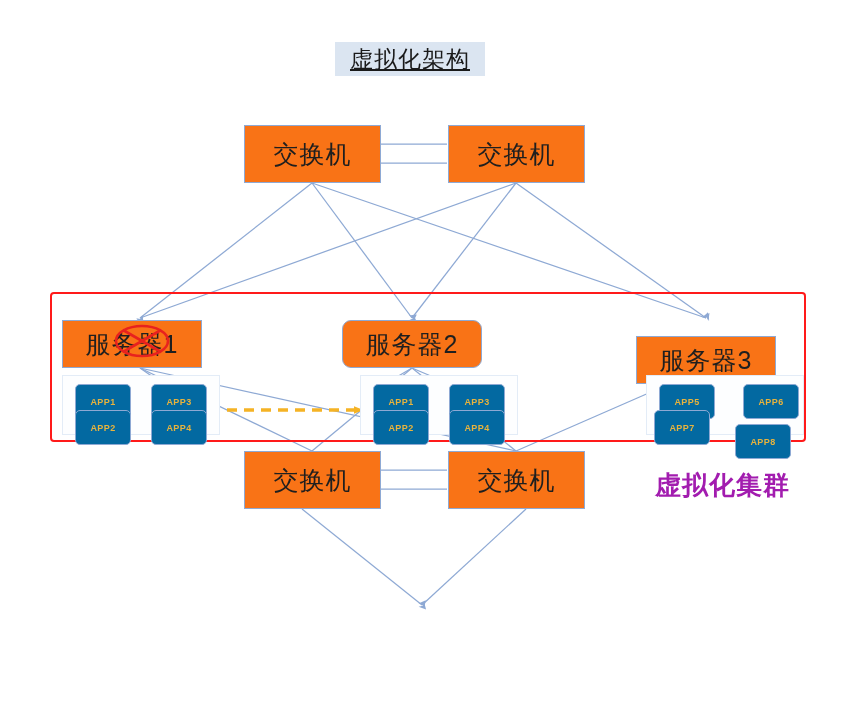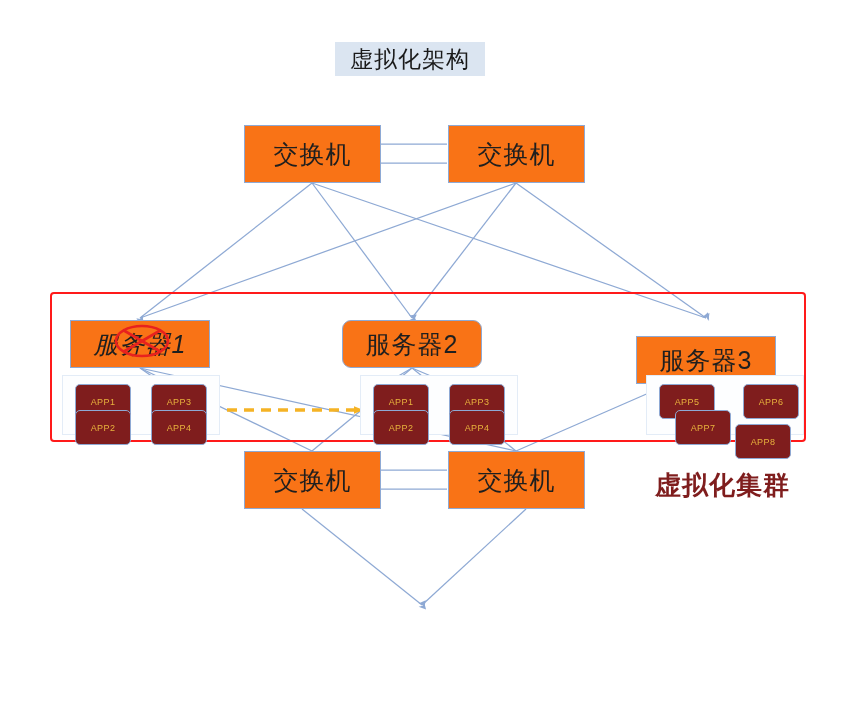--- a/index.html
+++ b/index.html
@@ -18,20 +18,21 @@
   
   .title-chip{
     position:absolute;
     left:335px;top:42px;
     width:150px;height:34px;
     background:#dbe5f1;
     display:flex;align-items:center;justify-content:center;
     font-size:23px;color:#1a1a1a;
     letter-spacing:1px;
     white-space:nowrap;
+    text-decoration:underline;
   }
 
   
   .node{
     position:absolute;
     background:#f97316;
     border:1.6px solid #8ea9d4;
     display:flex;align-items:center;justify-content:center;
     font-size:25px;color:#1f1f1f;
     white-space:nowrap;
@@ -51,43 +52,43 @@
     position:absolute;
     border:1px solid #e3ecf7;
     background:#fdfeff;
     box-sizing:border-box;
   }
   .appbox{
     position:absolute;
     width:56px;height:35px;
     border:1.3px solid #8ea9d4;
     border-radius:5px;
-    background:#7f1d1d;
+    background:#0369a1;
     display:flex;align-items:center;justify-content:center;
-    font-size:9px;font-weight:normal;
+    font-size:9px;font-weight:bold;
     color:#e8b33d;
     letter-spacing:.4px;
     box-sizing:border-box;
   }
 
   
   .cluster-frame{
     position:absolute;
     left:50px;top:292px;
     width:756px;height:150px;
     border:2.2px solid #ff1a1a;
     border-radius:4px;
     box-sizing:border-box;
     background:transparent;
   }
   .cluster-label{
     position:absolute;
     left:655px;top:468px;
     font-size:26px;font-weight:bold;
-    color:#7f1d1d;
+    color:#a21caf;
     white-space:nowrap;
     letter-spacing:1px;
   }
 
   
   .fail-mark{position:absolute;left:112px;top:321px;width:60px;height:40px;}
 </style>
 </head>
 <body>
 
@@ -140,21 +141,21 @@
     <line x1="210" y1="410" x2="363" y2="410" stroke="#f5b325" stroke-width="3.4" stroke-dasharray="10 7" marker-end="url(#arrOrange)"></line>
   </svg>
 
   <div class="title-chip">虚拟化架构</div>
 
   <div class="node sw" style="left:244px;top:125px;">交换机</div>
   <div class="node sw" style="left:448px;top:125px;">交换机</div>
 
   <div class="cluster-frame"></div>
 
-  <div class="node srv" style="left:70px;top:320px;font-style:italic;">服务器1</div>
+  <div class="node srv" style="left:62px;top:320px;">服务器1</div>
   <svg class="fail-mark" viewBox="0 0 60 40" xmlns="http://www.w3.org/2000/svg">
     <ellipse cx="30" cy="20" rx="26" ry="15" fill="none" stroke="#e8221e" stroke-width="2.6"></ellipse>
     <line x1="11" y1="9" x2="49" y2="31" stroke="#e8221e" stroke-width="2.6"></line>
     <line x1="49" y1="9" x2="11" y2="31" stroke="#e8221e" stroke-width="2.6"></line>
   </svg>
   <div class="apptray" style="left:62px;top:375px;width:158px;height:60px;">
     <div class="appbox" style="left:12px;top:8px;">APP1</div>
     <div class="appbox" style="left:88px;top:8px;">APP3</div>
     <div class="appbox" style="left:12px;top:34px;">APP2</div>
     <div class="appbox" style="left:88px;top:34px;">APP4</div>
@@ -165,21 +166,21 @@
     <div class="appbox" style="left:12px;top:8px;">APP1</div>
     <div class="appbox" style="left:88px;top:8px;">APP3</div>
     <div class="appbox" style="left:12px;top:34px;">APP2</div>
     <div class="appbox" style="left:88px;top:34px;">APP4</div>
   </div>
 
   <div class="node srv" style="left:636px;top:320px;margin-top:16px;">服务器3</div>
   <div class="apptray" style="left:646px;top:375px;width:158px;height:60px;">
     <div class="appbox" style="left:12px;top:8px;">APP5</div>
     <div class="appbox" style="left:96px;top:8px;">APP6</div>
-    <div class="appbox" style="left:28px;top:34px;">APP7</div>
+    <div class="appbox" style="left:7px;top:34px;">APP7</div>
     <div class="appbox" style="left:88px;top:48px;">APP8</div>
   </div>
 
   <div class="node sw" style="left:244px;top:451px;">交换机</div>
   <div class="node sw" style="left:448px;top:451px;">交换机</div>
 
   <div class="cluster-label">虚拟化集群</div>
 
 
 </div>

